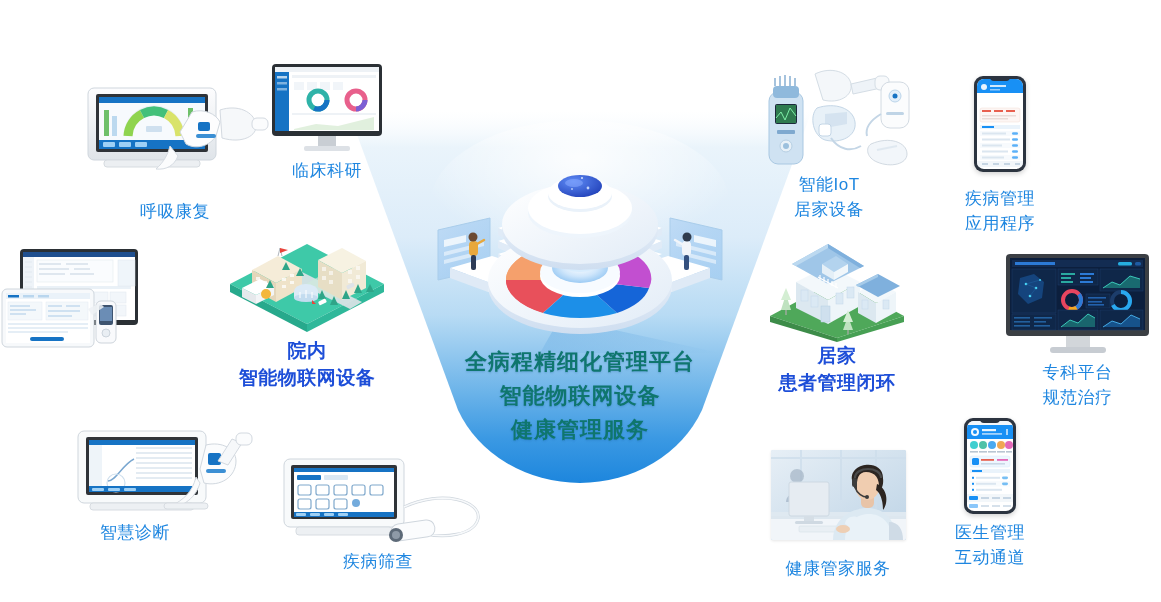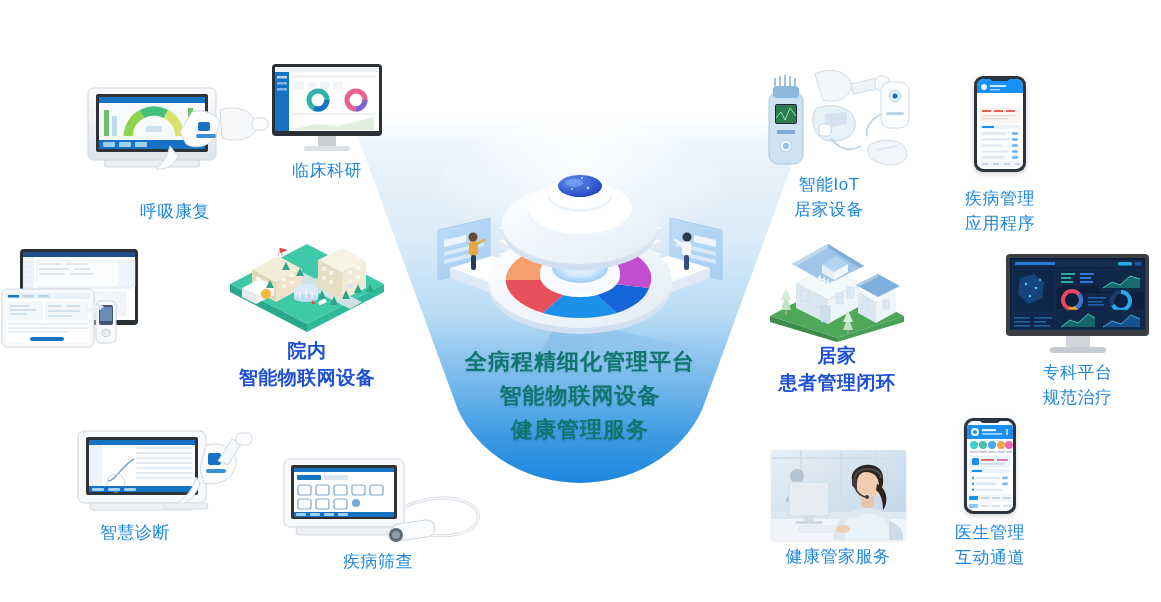--- a/index.html
+++ b/index.html
@@ -849,21 +849,21 @@
           <path d="M84 37 C86 44 92 47 96 47" fill="none" stroke="#3d3d3d" stroke-width="1.6"></path>
           <circle cx="96" cy="47" r="2" fill="#3d3d3d"></circle>
 
           <path d="M74 74 C74 68 82 64 88 68 L84 80 Z" fill="#e9f2f8"></path>
           <ellipse cx="72" cy="79" rx="7" ry="4" fill="#eecfb4"></ellipse>
 
           <path d="M118 72 C128 72 132 80 132 90 L118 90 Z" fill="#cfdbe6"></path>
         </svg>
       </div>
     </div>
-    <div class="cap" style="margin-top:4px;font-family:Liberation Serif, serif;">
+    <div class="cap" style="margin-top:16px;font-family:Liberation Serif, serif;">
       <div>健康管家服务</div>
     </div>
   </div>
 
   <div class="node" style="left:930px;top:418px;width:120px;">
     <div class="art" style="height:102px;display:flex;justify-content:center;">
       <div class="phone">
         <div class="notch"></div>
         <div class="pscr">
           <svg viewBox="0 0 46 88" width="46" height="88" xmlns="http://www.w3.org/2000/svg">

